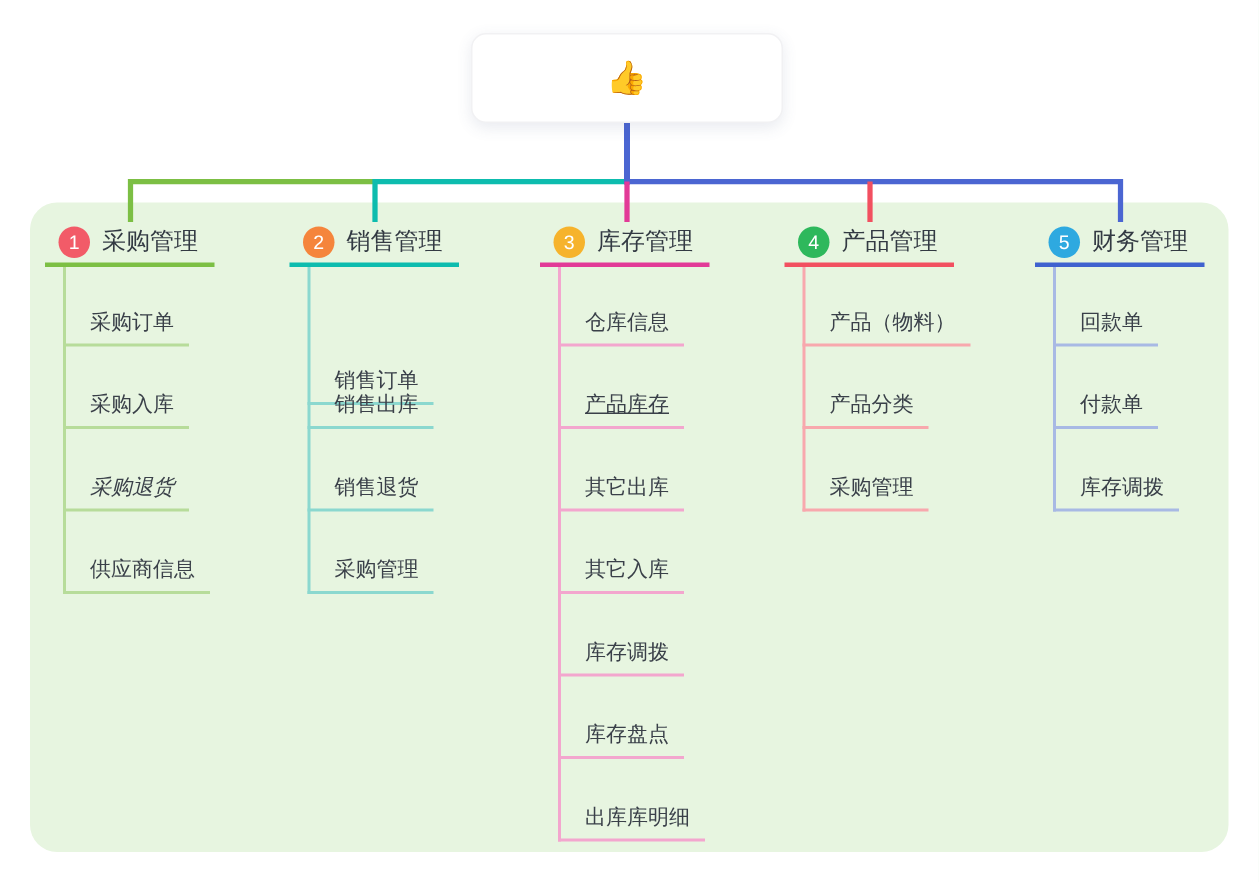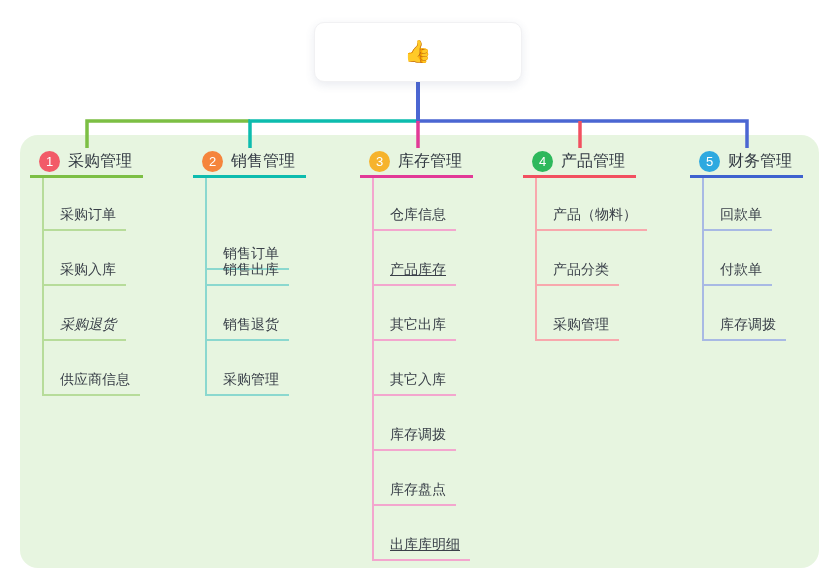--- a/index.html
+++ b/index.html
@@ -105,21 +105,21 @@
       <span>库存管理</span>
     </div>
     <div class="spine" style="height: 383px;"></div>
     <div class="children">
         <div class="child" style="top: 0px;">仓库信息</div>
         <div class="child" style="top: 55px; text-decoration: underline;">产品库存</div>
         <div class="child" style="top: 110px;">其它出库</div>
         <div class="child" style="top: 165px;">其它入库</div>
         <div class="child" style="top: 220px;">库存调拨</div>
         <div class="child" style="top: 275px;">库存盘点</div>
-        <div class="child" style="top: 330px; text-decoration: underline;">出库库明细</div>
+        <div class="child" style="top: 330px;">出库库明细</div>
       </div>
   </div>
 
   <div class="branch b3">
     <div class="branch-header">
       <span class="badge">4</span>
       <span>产品管理</span>
     </div>
     <div class="spine" style="height: 163px;"></div>
     <div class="children">

